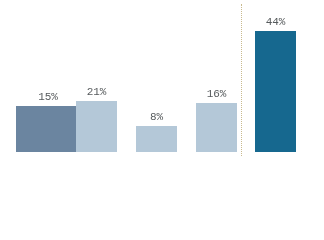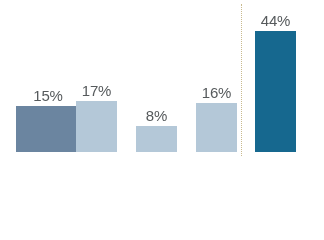--- a/index.html
+++ b/index.html
@@ -40,22 +40,22 @@
     left: 0;
     width: 100%;
   }
 
   .bar-label {
     position: absolute;
     left: 50%;
     transform: translateX(-50%);
     white-space: nowrap;
     color: #565a5c;
-    font-size: 15px;
-    font-family: Liberation Sans, sans-serif;
+    font-size: 11px;
+    font-family: Liberation Mono, monospace;
     letter-spacing: -0.1px;
     line-height: 1;
   }
 
   .divider {
     position: absolute;
     top: 4px;
     height: 152px;
     width: 0;
     border-left: 1px dotted #c9ba8e;
@@ -66,21 +66,21 @@
 
 <div id="chart-root">
   <div class="plot-area">
 
     <div class="bar-group" style="left:16px; width:64px; height:46px;">
       <div class="bar-label" style="bottom:49px;">15%</div>
       <div class="bar" style="height:46px; background:#6b85a0;"></div>
     </div>
 
     <div class="bar-group" style="left:76px; width:41px; height:51px;">
-      <div class="bar-label" style="bottom:54px;">17%</div>
+      <div class="bar-label" style="bottom:54px;">21%</div>
       <div class="bar" style="height:51px; background:#b4c8d8;"></div>
     </div>
 
     <div class="bar-group" style="left:136px; width:41px; height:26px;">
       <div class="bar-label" style="bottom:29px;">8%</div>
       <div class="bar" style="height:26px; background:#b4c8d8;"></div>
     </div>
 
     <div class="bar-group" style="left:196px; width:41px; height:49px;text-align:right;">
       <div class="bar-label" style="bottom:52px;">16%</div>

